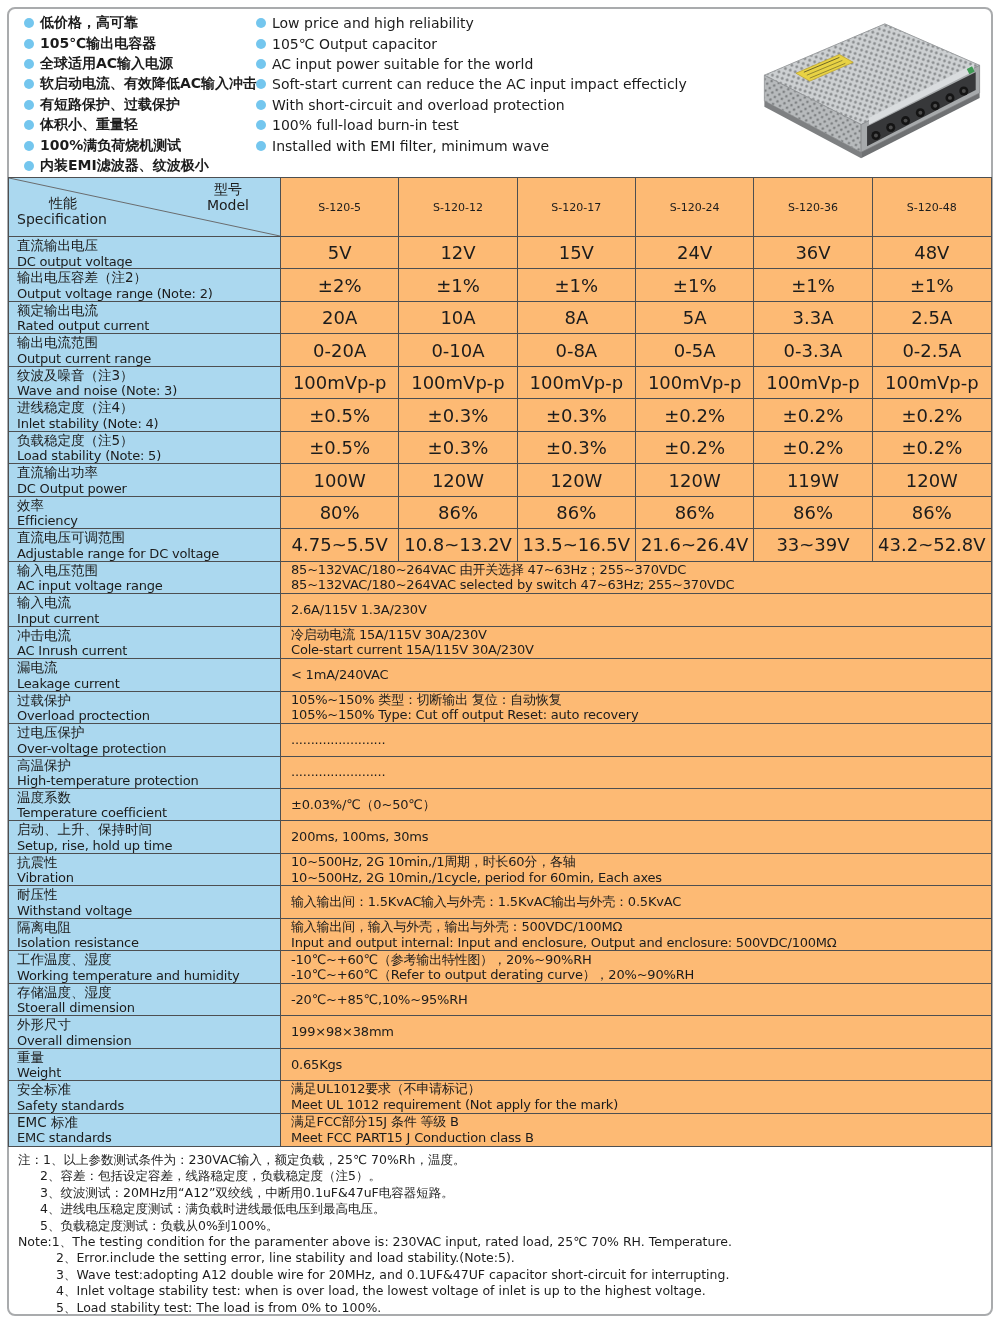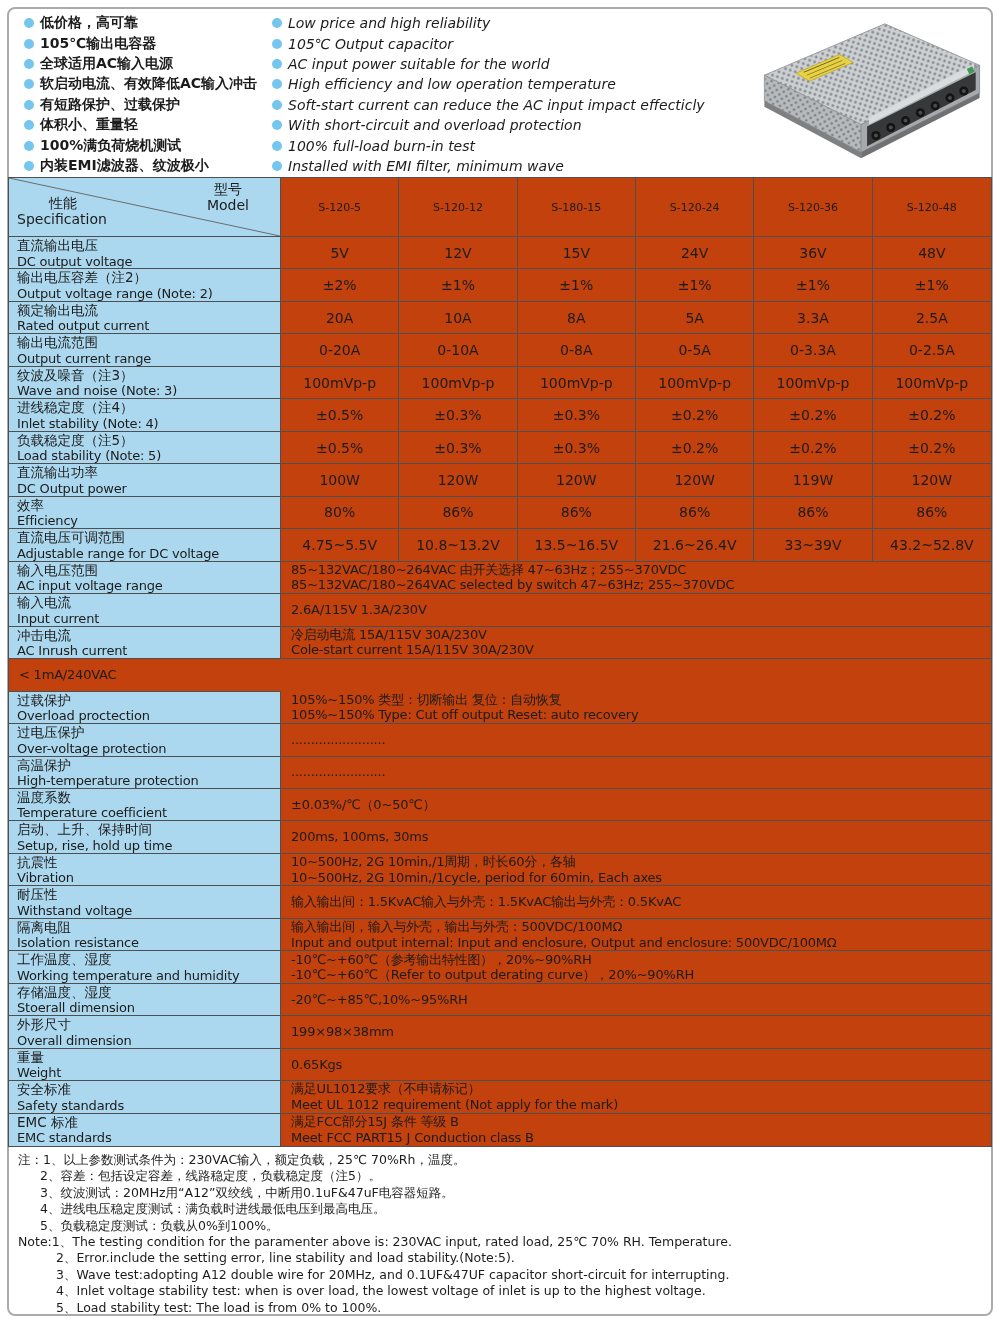--- a/index.html
+++ b/index.html
@@ -3,31 +3,31 @@
 <meta charset="utf-8">
 <style>
   * { margin:0; padding:0; box-sizing:border-box; }
   html,body { background:#fff; }
   body { font-family:"DejaVu Sans","Liberation Sans",sans-serif; color:#1c1c1c; }
   .page { position:relative; width:1000px; height:1322px; background:#fff; overflow:hidden; }
   .frame { position:absolute; left:7px; top:7px; right:7px; bottom:6px; border:2px solid #a9abad; border-radius:8px; pointer-events:none; }
 
   
   .features-cn { position:absolute; left:24px; top:13px; }
-  .features-en { position:absolute; left:272px; top:13px;font-style:italic; }
+  .features-en { position:absolute; left:256px; top:13px; }
   .feat-item { display:flex; align-items:center; height:20.4px; font-size:14px; white-space:nowrap; }
   .features-cn .feat-item { font-weight:600; }
   .dot { width:10px; height:10px; border-radius:50%; background:#74c6ee; margin-right:6px; flex:0 0 auto; }
 
   
   .photo { position:absolute; left:752px; top:12px; width:238px; height:156px; }
 
   
   .spec-table { position:absolute; left:8px; top:177px; width:984px; height:970px;
-                display:flex; flex-direction:column; border:1px solid #4d4f51; background:#c2410c; }
+                display:flex; flex-direction:column; border:1px solid #4d4f51; background:#fdba74; }
   .t-header { height:59px; flex:0 0 auto; display:grid; grid-template-columns:272px repeat(6,1fr); }
   .t-row { flex:1 1 0; display:grid; grid-template-columns:272px repeat(6,1fr); min-height:0; }
   .t-row.span-row { grid-template-columns:272px 1fr; }
   .cell { border-right:1px solid #4d4f51; border-bottom:1px solid #4d4f51; min-width:0; overflow:hidden; }
   .t-header .cell, .t-row .cell:last-child { border-right:none; }
   .t-row:last-child .cell { border-bottom:none; }
   .t-header .cell { border-right:1px solid #4d4f51; border-bottom:1px solid #4d4f51; }
   .t-header .cell:last-child { border-right:none; }
 
   .diag-cell { position:relative; background:#abd8ef; }
@@ -35,21 +35,21 @@
   .model-lbl { position:absolute; top:3px; right:16px; width:72px; text-align:center; font-size:14px; line-height:16px; }
   .spec-lbl  { position:absolute; bottom:9px; left:8px; font-size:14px; line-height:16px; }
   .spec-lbl .cn { padding-left:32px; }
 
   .head-cell { display:flex; align-items:center; justify-content:center; font-size:11px; }
 
   .label-cell { background:#abd8ef; padding:1px 4px 1px 8px; display:flex; flex-direction:column; justify-content:flex-start; }
   .lab-cn { font-size:13.5px; line-height:15.5px; white-space:nowrap; }
   .lab-en { font-size:13px;  line-height:15px;   white-space:nowrap; letter-spacing:-0.2px; }
 
-  .val-cell { display:flex; align-items:center; justify-content:center; font-size:14px; }
+  .val-cell { display:flex; align-items:center; justify-content:center; font-size:18px; }
   .span-cell { display:flex; flex-direction:column; justify-content:center; padding-left:10px; font-size:13px; line-height:15.5px; letter-spacing:-0.2px; }
   .span-cell div { white-space:nowrap; }
 
   
   .notes { position:absolute; left:18px; top:1152px; width:964px; font-size:12.5px; }
   .note-line { line-height:16.4px; white-space:nowrap; }
   .notes-cn .note-line:not(:first-child) { padding-left:22px; }
   .notes-en .note-line:not(:first-child) { padding-left:38px; }
 </style>
 </head>
@@ -97,24 +97,20 @@
         <span class="dot"></span>
         <span class="feat-text">Low price and high reliability</span>
       </div>
       <div class="feat-item">
         <span class="dot"></span>
         <span class="feat-text">105℃ Output capacitor</span>
       </div>
       <div class="feat-item">
         <span class="dot"></span>
         <span class="feat-text">AC input power suitable for the world</span>
-      </div>
-      <div class="feat-item">
-        <span class="dot"></span>
-        <span class="feat-text">High efficiency and low operation temperature</span>
       </div>
       <div class="feat-item">
         <span class="dot"></span>
         <span class="feat-text">Soft-start current can reduce the AC input impact effecticly</span>
       </div>
       <div class="feat-item">
         <span class="dot"></span>
         <span class="feat-text">With short-circuit and overload protection</span>
       </div>
       <div class="feat-item">
@@ -187,21 +183,21 @@
           <div>Model</div>
         </div>
         <div class="spec-lbl">
           <div class="cn">性能</div>
           <div>Specification</div>
         </div>
       </div>
 
     <div class="cell head-cell">S-120-5</div>
         <div class="cell head-cell">S-120-12</div>
-        <div class="cell head-cell">S-180-15</div>
+        <div class="cell head-cell">S-120-17</div>
         <div class="cell head-cell">S-120-24</div>
         <div class="cell head-cell">S-120-36</div>
         <div class="cell head-cell">S-120-48</div>
       </div>
 
   <div class="t-row">
         <div class="cell label-cell">
           <div class="lab-cn">直流输出电压</div>
           <div class="lab-en">DC output voltage</div>
         </div>
@@ -343,20 +339,24 @@
         <div class="cell label-cell">
           <div class="lab-cn">冲击电流</div>
           <div class="lab-en">AC Inrush current</div>
         </div>
         <div class="cell span-cell">
           <div>冷启动电流 15A/115V 30A/230V</div>
           <div>Cole-start current 15A/115V  30A/230V</div>
         </div>
       </div>
       <div class="t-row span-row">
+        <div class="cell label-cell">
+          <div class="lab-cn">漏电流</div>
+          <div class="lab-en">Leakage current</div>
+        </div>
         <div class="cell span-cell">
           <div>&lt; 1mA/240VAC</div>
         </div>
       </div>
       <div class="t-row span-row">
         <div class="cell label-cell">
           <div class="lab-cn">过载保护</div>
           <div class="lab-en">Overload proctection</div>
         </div>
         <div class="cell span-cell">

